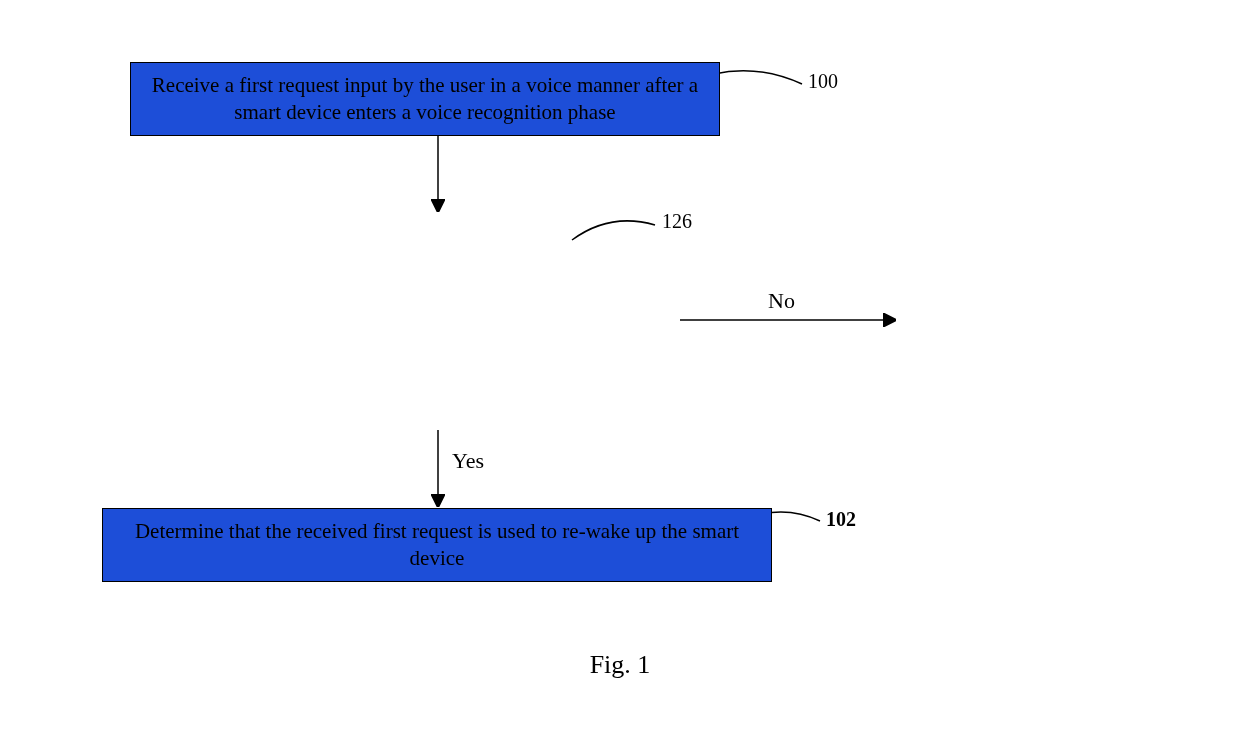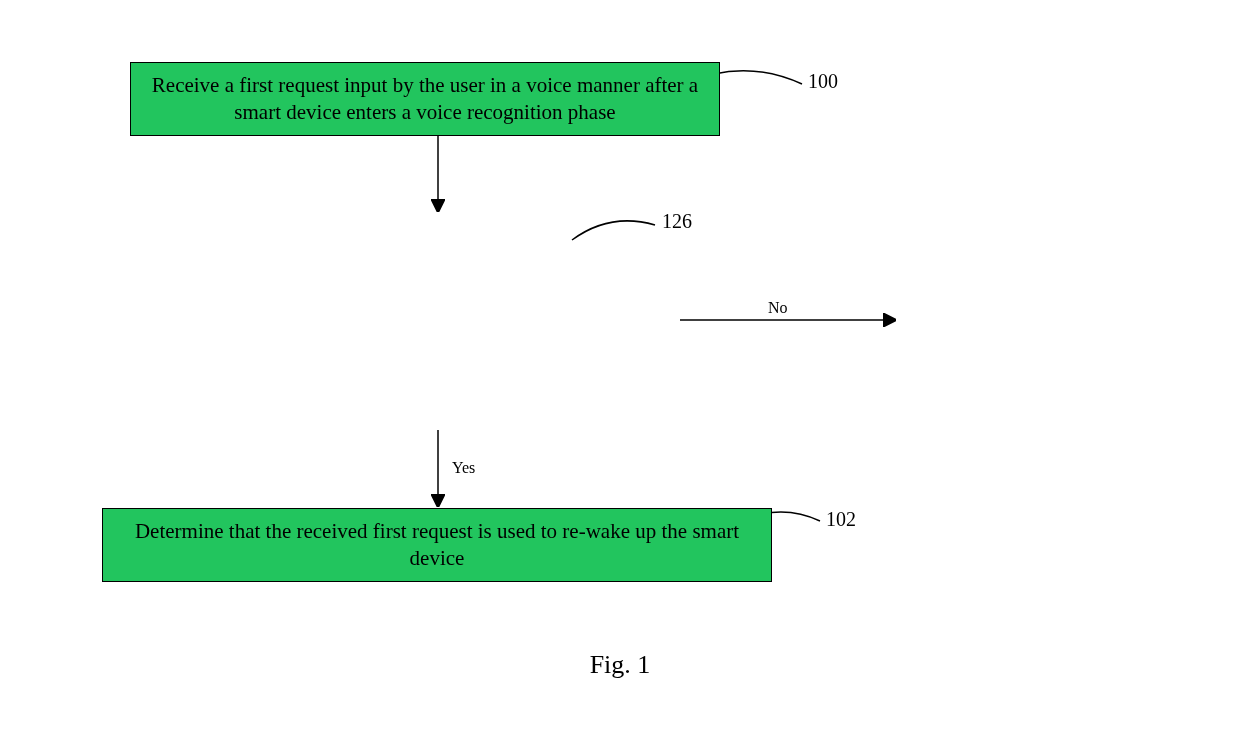--- a/index.html
+++ b/index.html
@@ -11,21 +11,21 @@
     color: #000;
   }
   .canvas {
     position: relative;
     width: 1240px;
     height: 735px;
   }
   .box {
     position: absolute;
     border: 1.5px solid #000;
-    background: #22c55e;
+    background: #1d4ed8;
     display: flex;
     align-items: center;
     justify-content: center;
     text-align: center;
     padding: 6px 10px;
     box-sizing: border-box;
     line-height: 1.3;
   }
   .diamond-wrap {
     position: absolute;
@@ -44,22 +44,21 @@
     width: 72%;
     text-align: center;
     line-height: 1.25;
   }
   .label {
     position: absolute;
     font-size: 20px;
   }
   .edge-label {
     position: absolute;
-    font-size: 16px;
-    margin-top: 11px;
+    font-size: 22px;
   }
   .caption {
     position: absolute;
     font-size: 26px;
     left: 50%;
     transform: translateX(-50%);
   }
   svg.conn {
     position: absolute;
     left: 0;
@@ -110,17 +109,17 @@
   <div class="label" style="left:662px; top:210px;">126</div>
 
   <div class="edge-label" style="left:768px; top:288px;">No</div>
 
   <div class="edge-label" style="left:452px; top:448px;">Yes</div>
 
 
   <div class="box" style="left:102px; top:508px; width:670px; height:74px;">
     <span>Determine that the received first request is used to re-wake up the smart device</span>
   </div>
-  <div class="label" style="left:826px; top:508px;">102</div>
+  <div class="label" style="left:826px; top:508px;font-weight:bold;">102</div>
 
   <div class="caption" style="top:650px;">Fig. 1</div>
 
 </div>
 
 </body></html>

